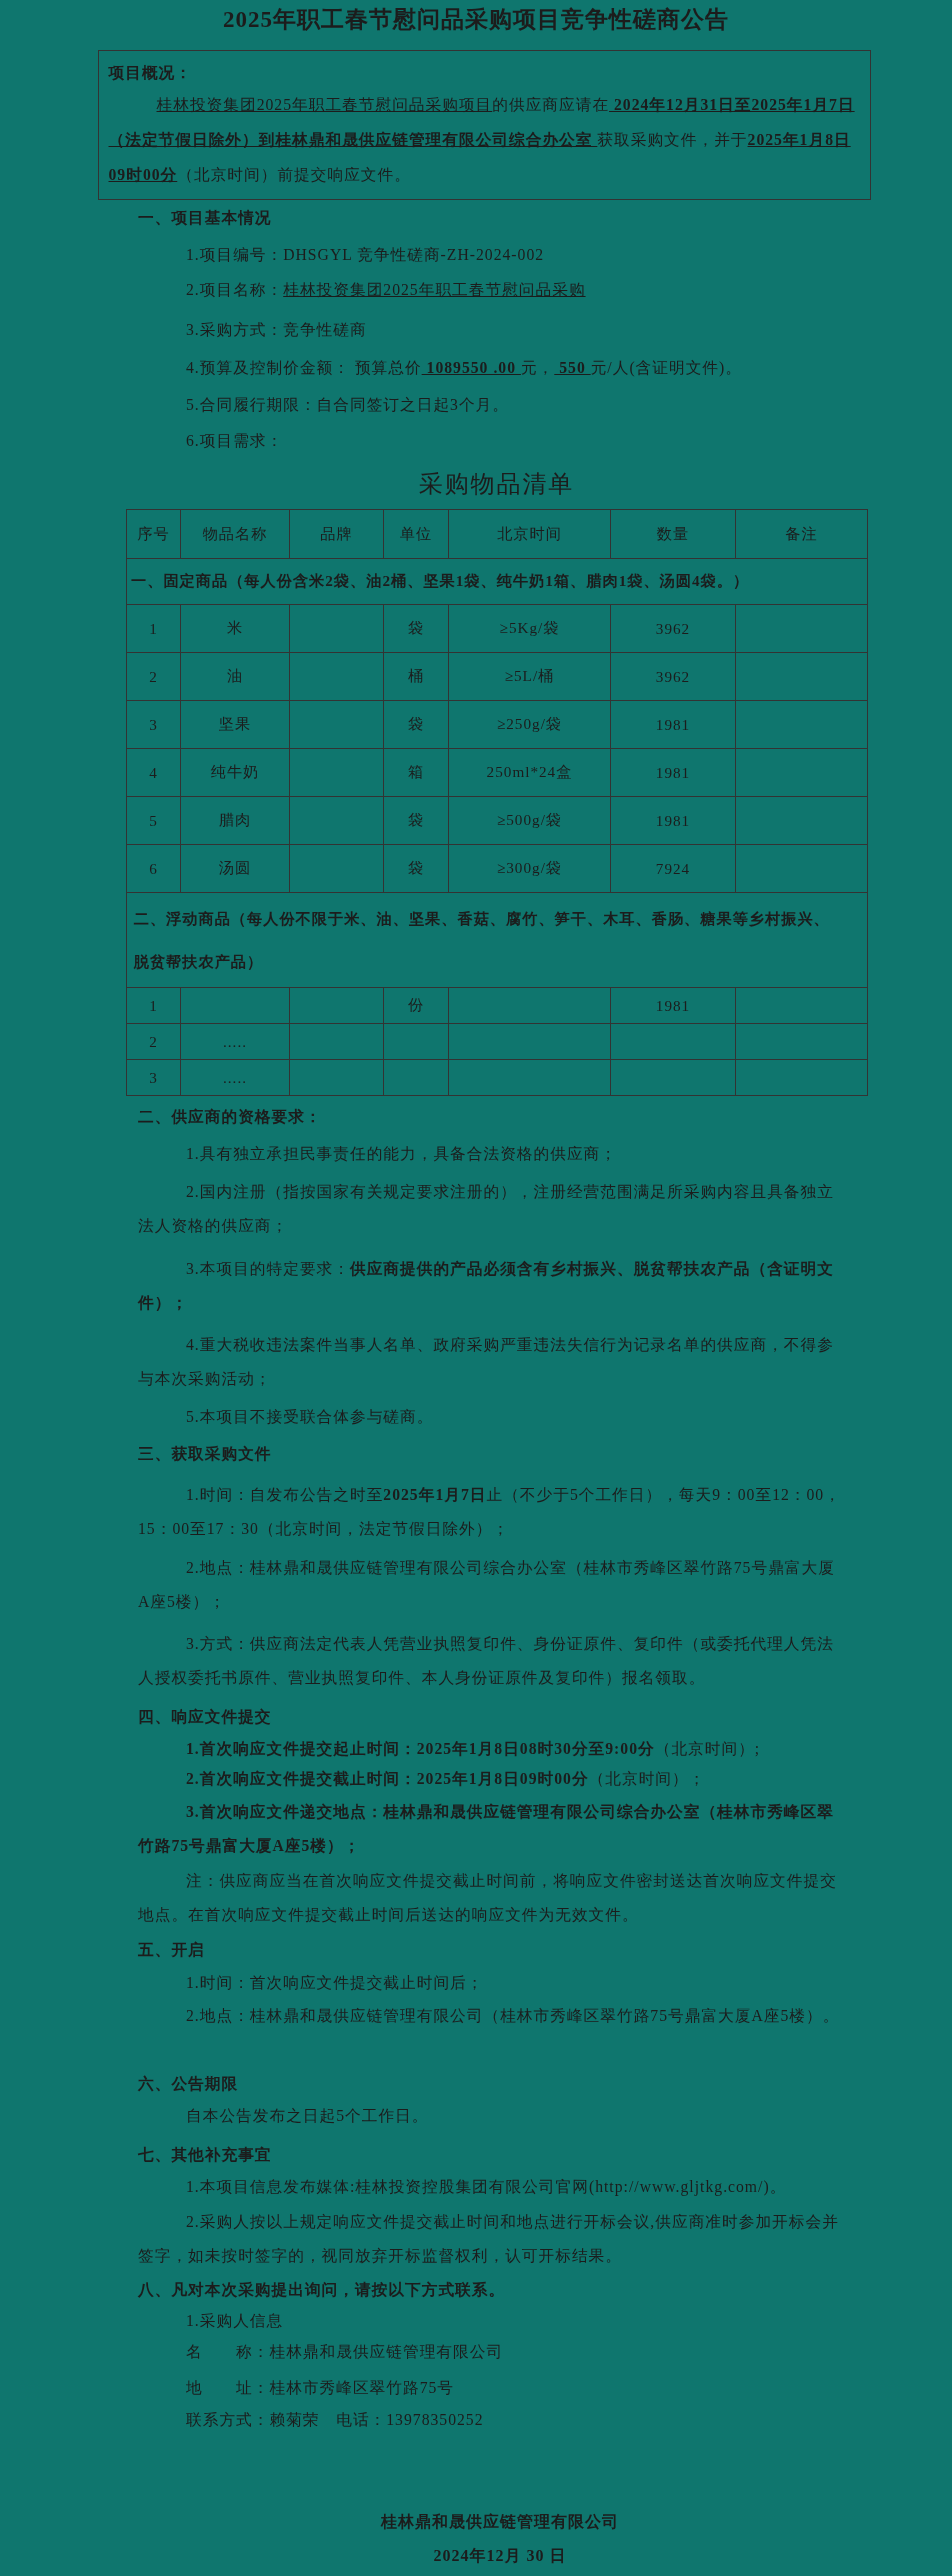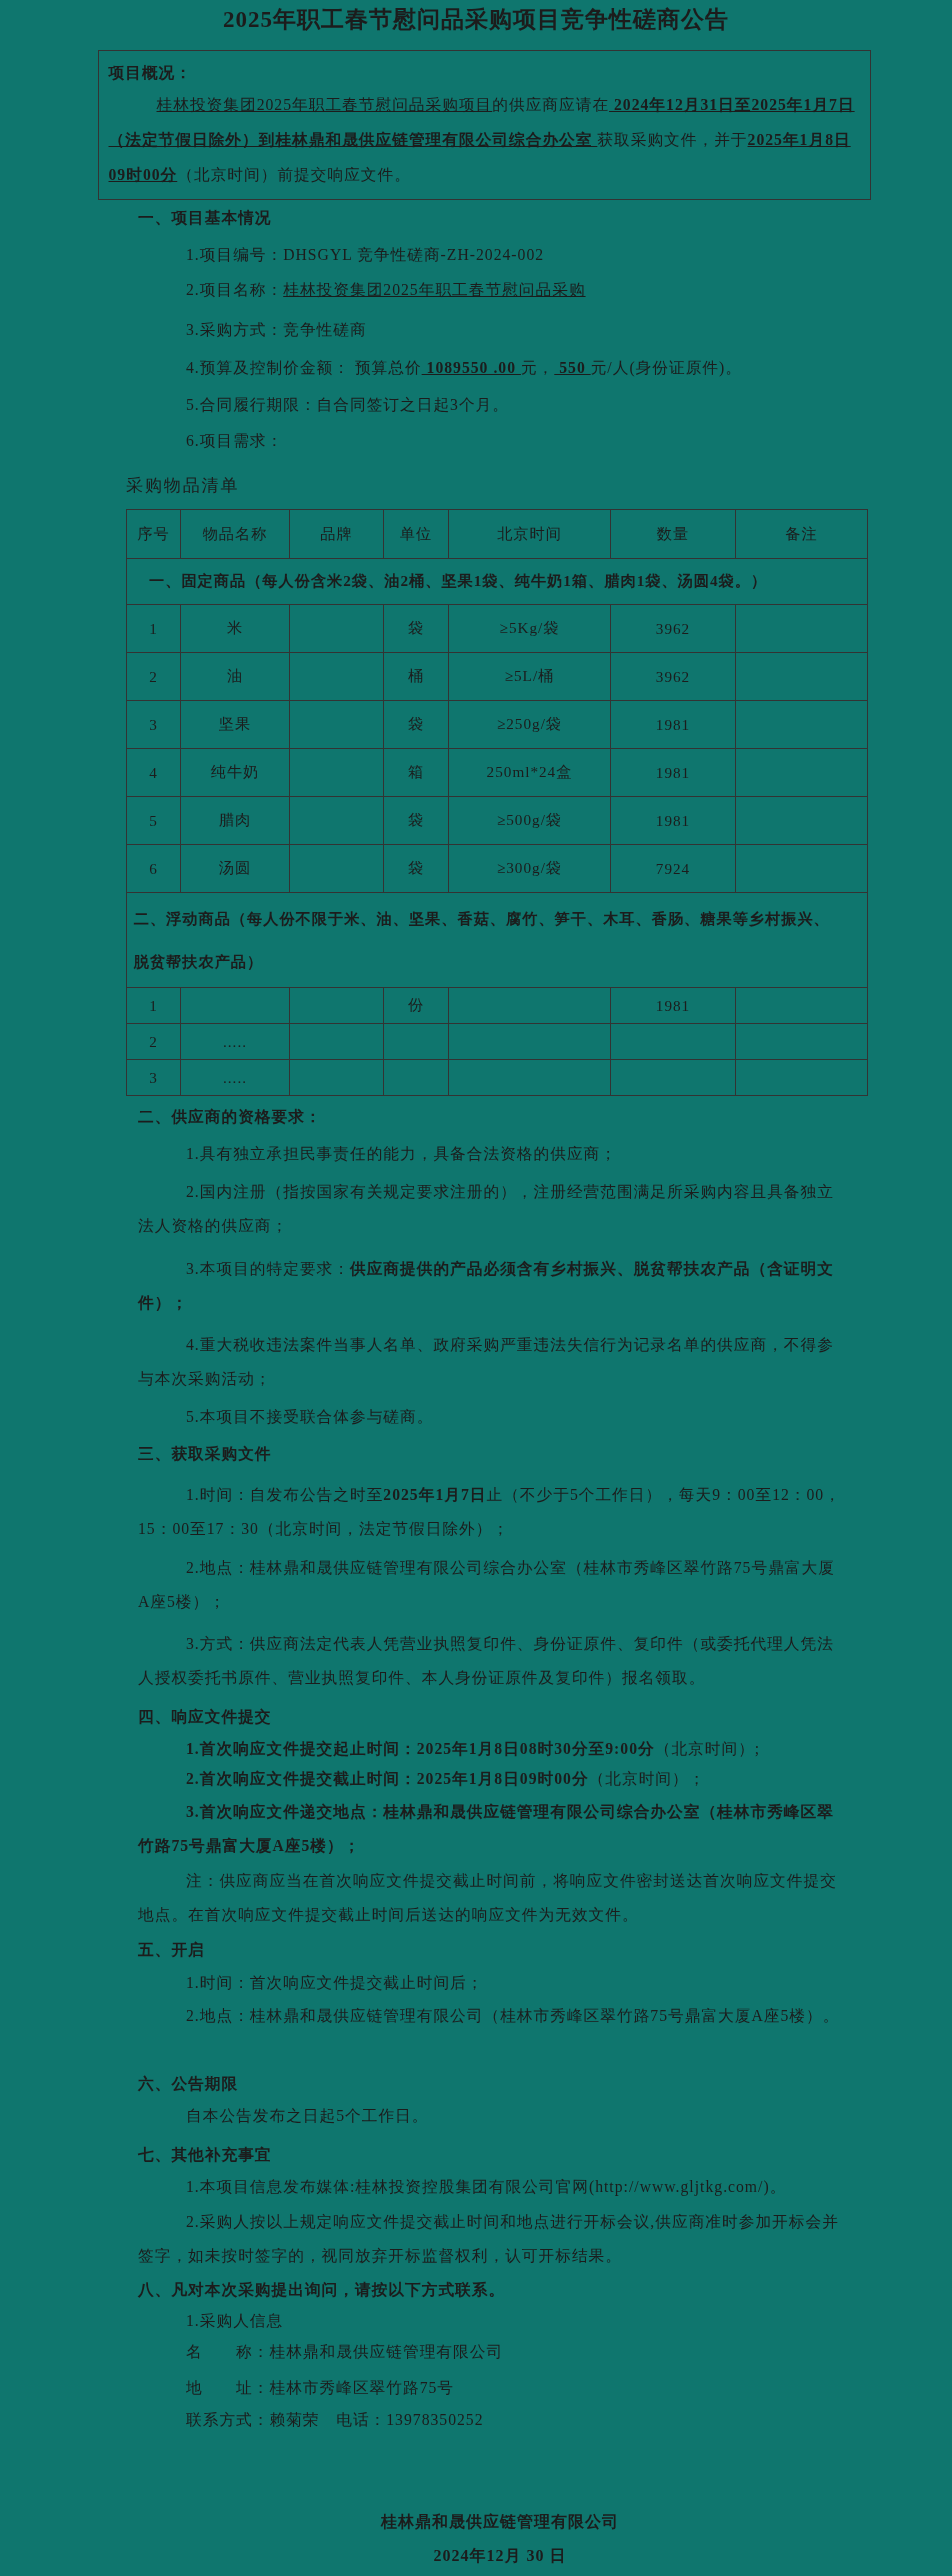--- a/index.html
+++ b/index.html
@@ -23,34 +23,34 @@
   .t {
     left:138px; width:709px;
     font-size:15.7px; line-height:34px; letter-spacing:1px;
   }
   .hd { font-weight:bold; }
   .ind { text-indent:48px; }
   .b { font-weight:bold; }
   .u { text-decoration:underline;margin-top:12px; }
   .bu { font-weight:bold; text-decoration:underline; }
   .table-title {
-    left:126px; width:741px; top:470px; 
-    font-size:17px; letter-spacing:1.9px; line-height:32px;
+    left:126px; width:741px; top:470px; text-align:center;
+    font-size:24px; letter-spacing:1.9px; line-height:32px;font-family:Liberation Mono, monospace;
   }
   table.items {
     position:absolute; left:126px; top:509px; width:741px;
     border-collapse:collapse; table-layout:fixed;
     font-size:15.2px; letter-spacing:1px; color:#1c1c1c;
   }
   table.items td {
     border:1.4px solid #333333; text-align:center; vertical-align:middle;
     overflow:hidden;
   }
   tr.rhdr td { height:49px; }
-  tr.rg1  td { height:46px; text-align:left; padding-left:22px; font-weight:bold; }
+  tr.rg1  td { height:46px; text-align:left; padding-left:4px; font-weight:bold; }
   tr.rh   td { height:48px; }
   tr.rg2  td { height:95px; text-align:left; padding-left:6.7px; font-weight:bold; }
   tr.rg2 .gl { line-height:43px; }
   tr.rs   td { height:36px; }
   .footer-line { left:138px; width:724px; text-align:center; font-size:16px; line-height:34px; letter-spacing:1px; font-weight:bold; }
 </style>
 </head>
 <body>
 
 <div class="page">
@@ -59,21 +59,21 @@
 
   <div class="abs box">
     <div class="box-label">项目概况：</div>
     <div class="box-para"><span class="u">桂林投资集团2025年职工春节慰问品采购项目</span><span>的供应商应请在</span><span class="bu"> 2024年12月31日至2025年1月7日（法定节假日除外）到桂林鼎和晟供应链管理有限公司综合办公室 </span><span>获取采购文件，并于</span><span class="bu">2025年1月8日09时00分</span><span>（北京时间）前提交响应文件。</span></div>
   </div>
 
   <div class="abs t hd" style="top:201px">一、项目基本情况</div>
   <div class="abs t ind" style="top:238px">1.项目编号：DHSGYL 竞争性磋商-ZH-2024-002</div>
   <div class="abs t ind" style="top:273px"><span>2.项目名称：</span><span class="u">桂林投资集团2025年职工春节慰问品采购</span></div>
   <div class="abs t ind" style="top:313px">3.采购方式：竞争性磋商</div>
-  <div class="abs t ind" style="top:351px"><span>4.预算及控制价金额： 预算总价</span><span class="bu"> 1089550 .00 </span><span>元，</span><span class="bu"> 550 </span><span>元/人(身份证原件)。</span></div>
+  <div class="abs t ind" style="top:351px"><span>4.预算及控制价金额： 预算总价</span><span class="bu"> 1089550 .00 </span><span>元，</span><span class="bu"> 550 </span><span>元/人(含证明文件)。</span></div>
   <div class="abs t ind" style="top:388px">5.合同履行期限：自合同签订之日起3个月。</div>
   <div class="abs t ind" style="top:424px">6.项目需求：</div>
 
   <div class="abs table-title">采购物品清单</div>
 
   <table class="items">
     <colgroup>
       <col style="width:54px">
         <col style="width:109px">
         <col style="width:94px">

